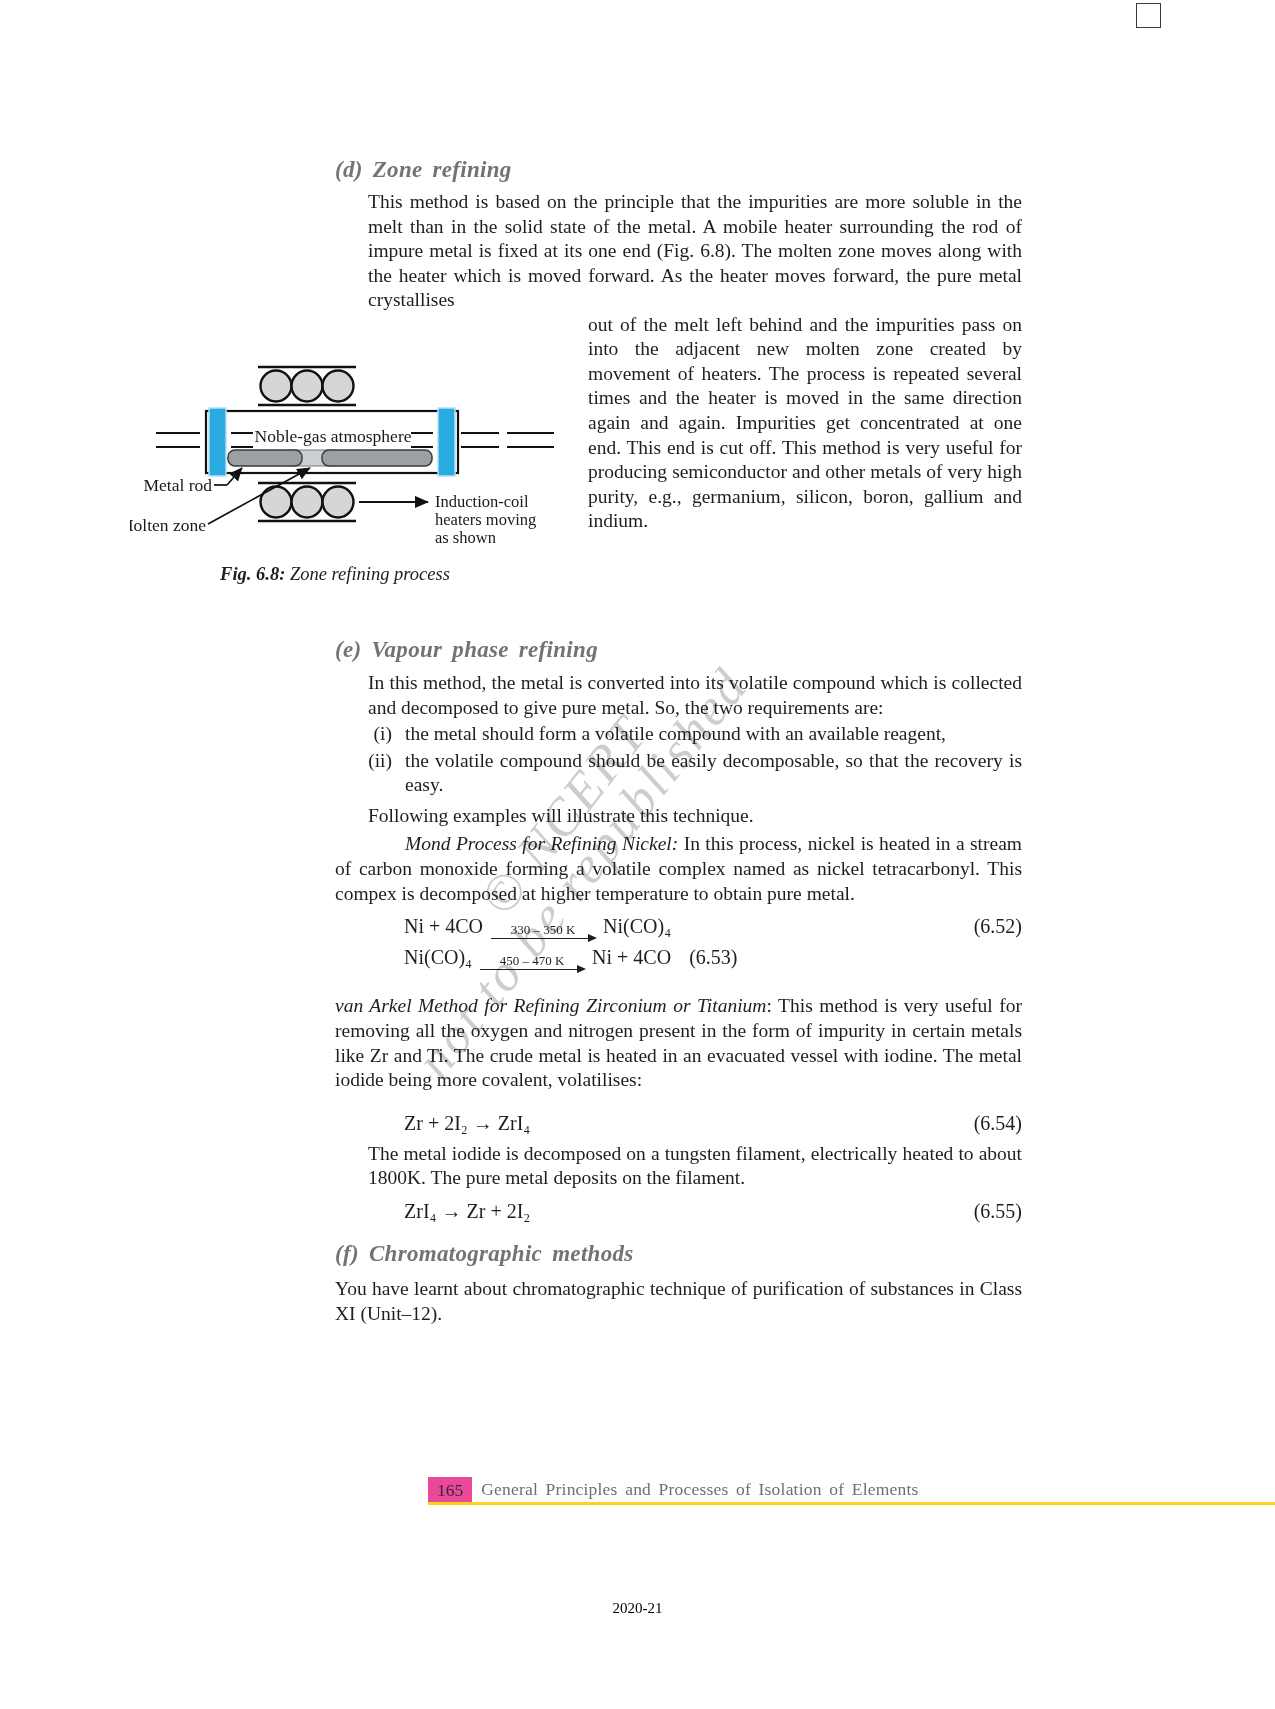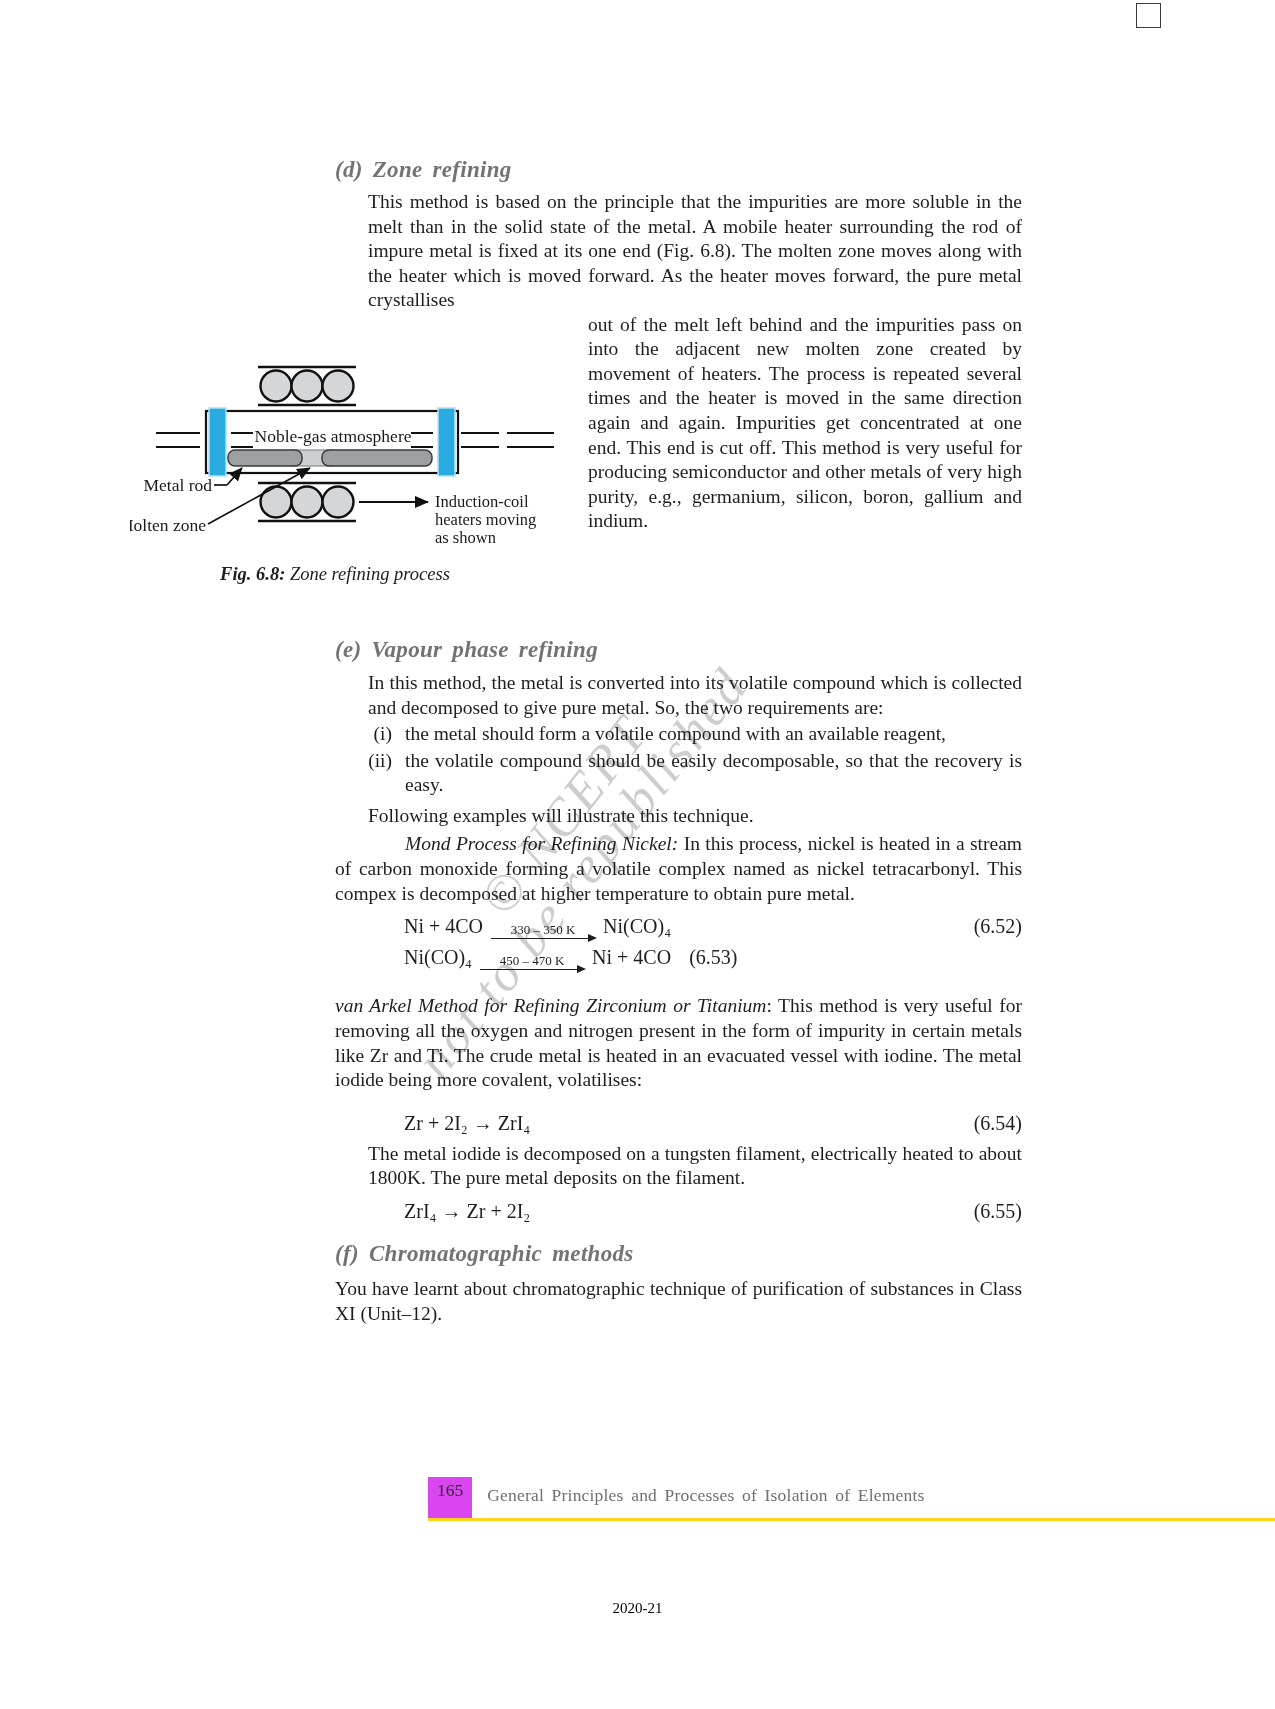--- a/index.html
+++ b/index.html
@@ -93,26 +93,26 @@
   .mt42{margin-top:42px;}
   .mt6{margin-top:6px;}
   
   .footer{
     position:absolute;left:428px;right:0;top:1477px;
     display:flex;align-items:flex-end;
     border-bottom:3px solid #ffd21e;
     padding-bottom:0px;
   }
   .page-badge{
-    background:#d946ef;color:#2d2d2d;
-    font-size:17.5px;padding:3px 9px 18px 9px;line-height:1.15;
+    background:#ec4899;color:#2d2d2d;
+    font-size:17.5px;padding:3px 9px 2px 9px;line-height:1.15;
   }
   .chapter-title{
-    color:#6e6f72;font-size:17.5px;margin-left:15px;
-    letter-spacing:0.2px;word-spacing:3px;padding-bottom:12px;
+    color:#6e6f72;font-size:17.5px;margin-left:9px;
+    letter-spacing:0.2px;word-spacing:3px;padding-bottom:2px;
   }
   .year{
     position:absolute;top:1600px;left:0;width:100%;
     text-align:center;font-size:15px;color:#000000;
   }
 </style>
 </head>
 <body>
 
 <div class="page">

